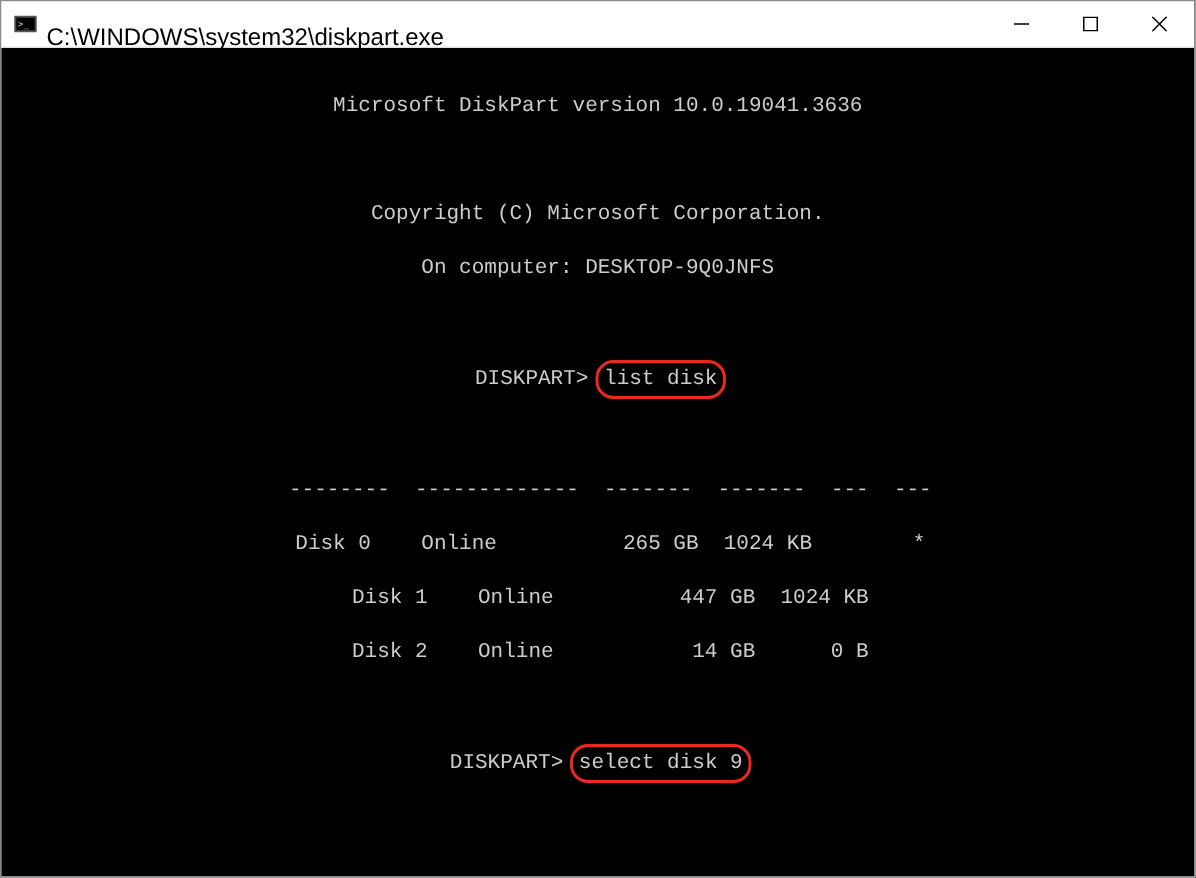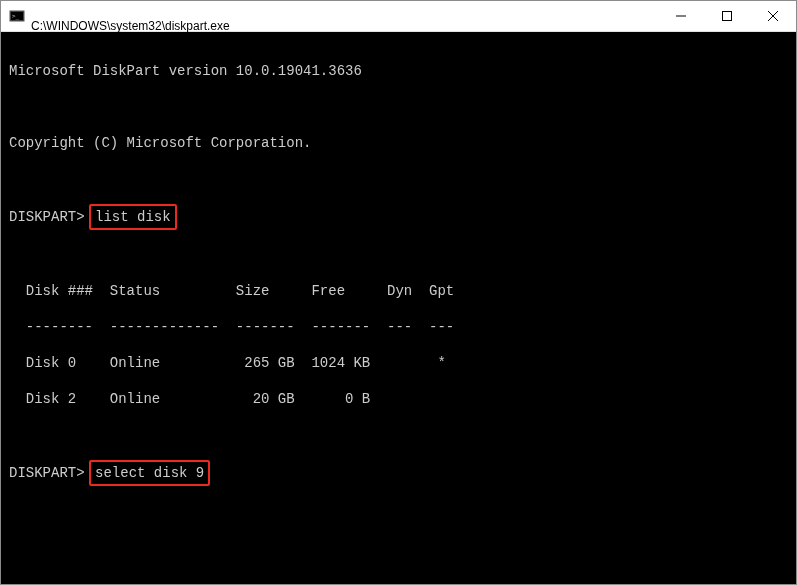--- a/index.html
+++ b/index.html
@@ -29,21 +29,21 @@
     width: 16px;
     height: 16px;
     margin-left: 8px;
     margin-right: 6px;
     display: inline-flex;
     align-items: center;
     justify-content: center;
   }
   .titlebar .app-icon svg { width: 16px; height: 16px; }
   .titlebar .title {
-    font-size: 12px;
+    font-size: 16px;
     color: #000;
     flex: 0 0 auto;
     margin-top: 20px;
   }
   .titlebar .spacer { flex: 1; }
   .titlebar .controls {
     display: flex;
     height: 100%;
   }
   .titlebar .ctrl {
@@ -63,27 +63,27 @@
     background: #000;
     color: #ccc;
     font-family: Consolas, "Courier New", monospace;
     font-size: 14px;
     line-height: 18px;
     padding: 12px 8px 8px 8px;
     white-space: pre;
     overflow: hidden;
     position: relative;
   }
-  .terminal .row { display: block; }
+  .terminal .row { display: block; text-align: center; }
   .hl {
     display: inline-block;
     border: 2px solid #ea2a1f;
     padding: 2px 4px;
     margin: -2px -4px;
-    border-radius: 2px;
+    border-radius: 12px;
   }
   .prompt { }
 </style>
 </head>
 <body>
 
 <div class="window">
   <div class="titlebar">
     <span class="app-icon">
       <svg viewBox="0 0 16 16">
@@ -111,27 +111,28 @@
             <line x1="10" y1="0" x2="0" y2="10"></line>
           </svg>
       </div>
     </div>
   </div>
 
   <div class="terminal">
 <span class="row">Microsoft DiskPart version 10.0.19041.3636</span>
 <span class="row"> </span>
 <span class="row">Copyright (C) Microsoft Corporation.</span>
+<span class="row">On computer: DESKTOP-9Q0JNFS</span>
 <span class="row"> </span>
 <span class="row"><span class="prompt">DISKPART&gt;</span> <span class="hl">list disk</span></span>
 <span class="row"> </span>
-<span class="row">  Disk ###  Status         Size     Free     Dyn  Gpt</span>
 <span class="row">  --------  -------------  -------  -------  ---  ---</span>
 <span class="row">  Disk 0    Online          265 GB  1024 KB        *</span>
-<span class="row">  Disk 2    Online           20 GB      0 B</span>
+<span class="row">  Disk 1    Online          447 GB  1024 KB</span>
+<span class="row">  Disk 2    Online           14 GB      0 B</span>
 <span class="row"> </span>
 <span class="row"><span class="prompt">DISKPART&gt;</span> <span class="hl">select disk 9</span></span>
 <span class="row"> </span>
 
 
 
 
 
 
 

